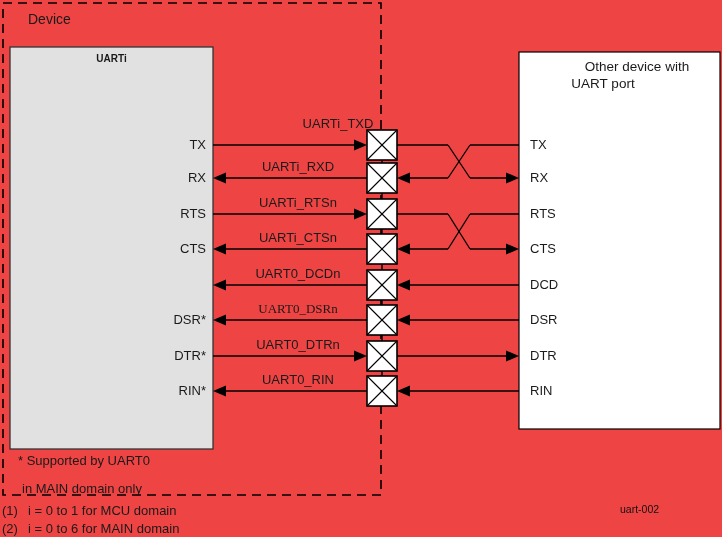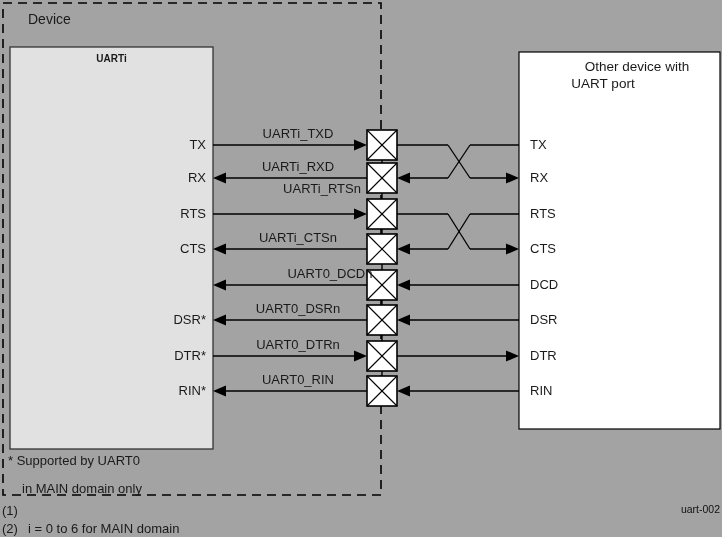--- a/index.html
+++ b/index.html
@@ -1,44 +1,44 @@
 <!DOCTYPE html>
 <html><head>
 <meta charset="utf-8">
 <style>
   html,body{margin:0;padding:0;background:#ffffff;}
   .stage{
     position:relative;
     width:722px;height:537px;
-    background:#a3a3a3;
+    background:#ef4444;
     font-family:"Liberation Sans", sans-serif;
     color:#1a1a1a;
     overflow:hidden;
   }
   .art{position:absolute;left:0;top:0;}
   .lbl{position:absolute;white-space:nowrap;}
   .device-label{left:28px;top:11px;font-size:14px;}
   .uarti-title{left:10px;top:53px;width:203px;text-align:center;font-size:10px;font-weight:bold;}
   .od-title1{left:519px;top:59px;width:236px;text-align:center;font-size:13.5px;}
   .od-title2{left:519px;top:76px;width:168px;text-align:center;font-size:13.5px;}
   .pin-left{left:100px;width:106px;text-align:right;font-size:13px;line-height:16px;}
   .pin-right{left:530px;font-size:13px;line-height:16px;}
   .sig{left:215px;width:166px;text-align:center;font-size:13px;line-height:14px;}
-  .fn1{left:8px;top:453px;font-size:13px;}
+  .fn1{left:18px;top:453px;font-size:13px;}
   .fn2{left:22px;top:469px;font-size:13px;margin-top:12px;}
   .note{position:absolute;left:2px;font-size:13px;line-height:16px;display:flex;}
   .note .nlabel{display:inline-block;width:26px;}
   .note-1{top:503px;}
   .note-2{top:521px;}
-  .figure-id{left:620px;top:503px;width:100px;text-align:right;font-size:10.5px;color:#111;}
+  .figure-id{left:620px;top:503px;width:100px;text-align:left;font-size:10.5px;color:#111;}
   
   .py-0{top:137px;} .py-1{top:170px;} .py-2{top:206px;} .py-3{top:241px;}
   .py-4{top:277px;} .py-5{top:312px;} .py-6{top:348px;} .py-7{top:383px;}
-  .sy-0{top:127px;} .sy-1{top:160px;} .sy-2{top:182px;padding-left:24px;} .sy-3{top:231px;}
-  .sy-4{top:267px;margin-left:32px;} .sy-5{top:302px;} .sy-6{top:338px;} .sy-7{top:373px;}
+  .sy-0{top:117px;padding-left:40px;} .sy-1{top:160px;} .sy-2{top:196px;} .sy-3{top:231px;}
+  .sy-4{top:267px;} .sy-5{top:302px;font-family:Liberation Serif, serif;} .sy-6{top:338px;} .sy-7{top:373px;}
 </style>
 </head>
 <body>
 
 <div class="stage">
 
   <svg class="art" width="722" height="537" viewBox="0 0 722 537">
 
     <rect x="3" y="3" width="378" height="492" fill="none" stroke="#000" stroke-width="1.6" stroke-dasharray="9 6"></rect>
 
@@ -185,20 +185,21 @@
   <div class="lbl pin-right py-4">DCD</div>
   <div class="lbl pin-right py-5">DSR</div>
   <div class="lbl pin-right py-6">DTR</div>
   <div class="lbl pin-right py-7">RIN</div>
 
   <div class="lbl fn1">* Supported by UART0</div>
   <div class="lbl fn2">in MAIN domain only</div>
 
   <div class="note note-1">
     <span class="nlabel">(1)</span>
+    <span>i = 0 to 1 for MCU domain</span>
   </div>
   <div class="note note-2">
     <span class="nlabel">(2)</span>
     <span>i = 0 to 6 for MAIN domain</span>
   </div>
 
   <div class="lbl figure-id">uart-002</div>
 </div>
 
 </body></html>

